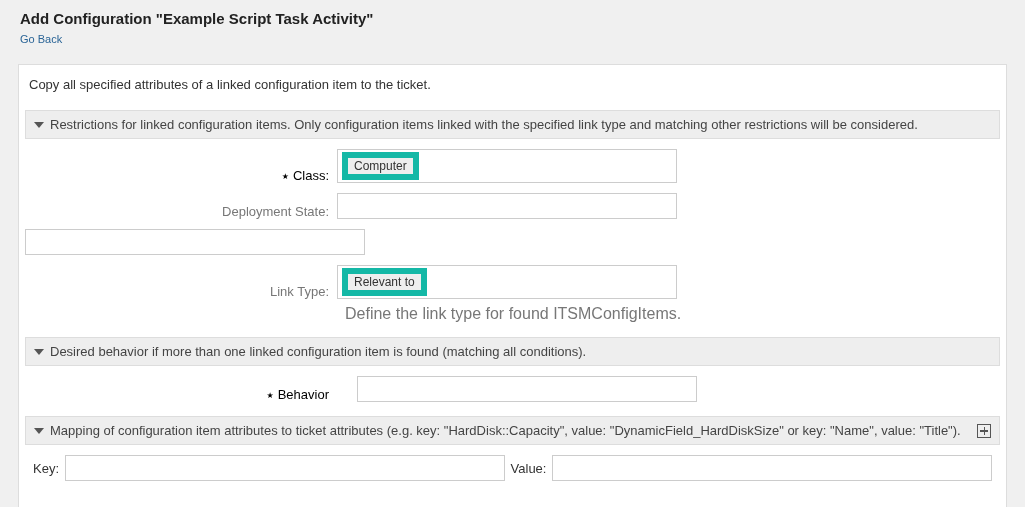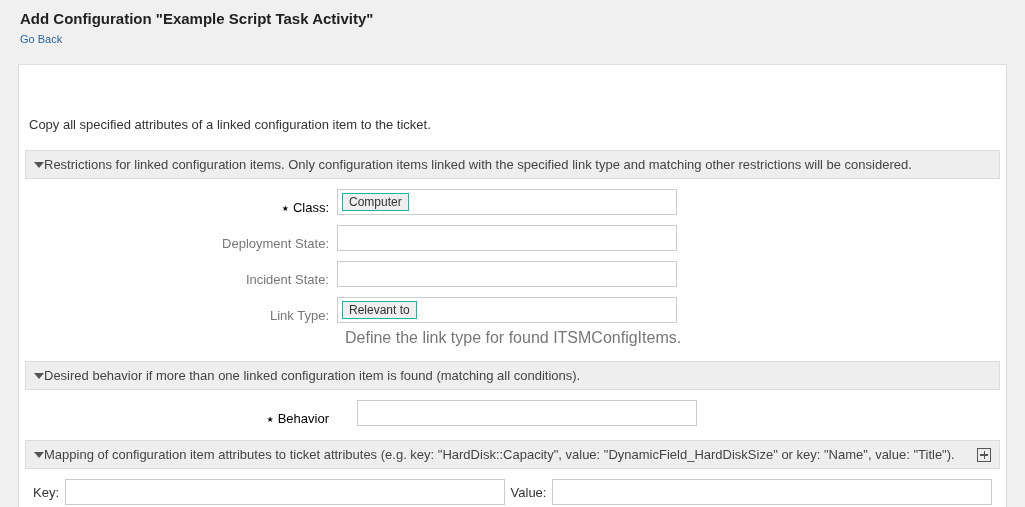--- a/index.html
+++ b/index.html
@@ -26,31 +26,31 @@
   }
   .content {
     background: #fff;
     border: 1px solid #ddd;
     margin: 10px 18px 18px 18px;
     padding-bottom: 18px;
   }
   .intro {
     padding: 12px 18px 12px 10px;
     color: #333;
-    margin-top: 40px;
   }
   .widget {
     margin: 6px 6px 14px 6px;
   }
   .widget-header {
     background: #eee;
     border: 1px solid #ddd;
     padding: 6px 8px;
     display: flex;
     align-items: center;
+    gap: 6px;
     color: #444;
   }
   .widget-header .title { flex: 1; }
   .triangle {
     display: inline-block;
     width: 0; height: 0;
     border-left: 5px solid transparent;
     border-right: 5px solid transparent;
     border-top: 6px solid #555;
   }
@@ -92,21 +92,21 @@
     width: 340px;
     min-height: 26px;
     border: 1px solid #ccc;
     padding: 2px 4px;
     display: flex;
     align-items: center;
     background: #fff;
   }
   .tag {
     background: #eee;
-    border: 1px solid #14b8a6;
+    border: 6px solid #14b8a6;
     padding: 1px 6px;
     font-size: 12px;
     color: #333;
   }
   .hint {
     margin: 6px 0 10px 320px;
     color: #777;
     font-size: 16px;
   }
   .kv-row {
@@ -149,21 +149,20 @@
         <span class="tag">Computer</span>
       </div>
     </div>
 
     <div class="form-row">
       <div class="form-label">Deployment State:</div>
       <div class="field-box"></div>
     </div>
 
     <div class="form-row">
-      <div class="form-label">Incident State:</div>
       <div class="field-box"></div>
     </div>
 
     <div class="form-row">
       <div class="form-label">Link Type:</div>
       <div class="field-box">
         <span class="tag">Relevant to</span>
       </div>
     </div>
     <div class="hint">Define the link type for found ITSMConfigItems.</div>

